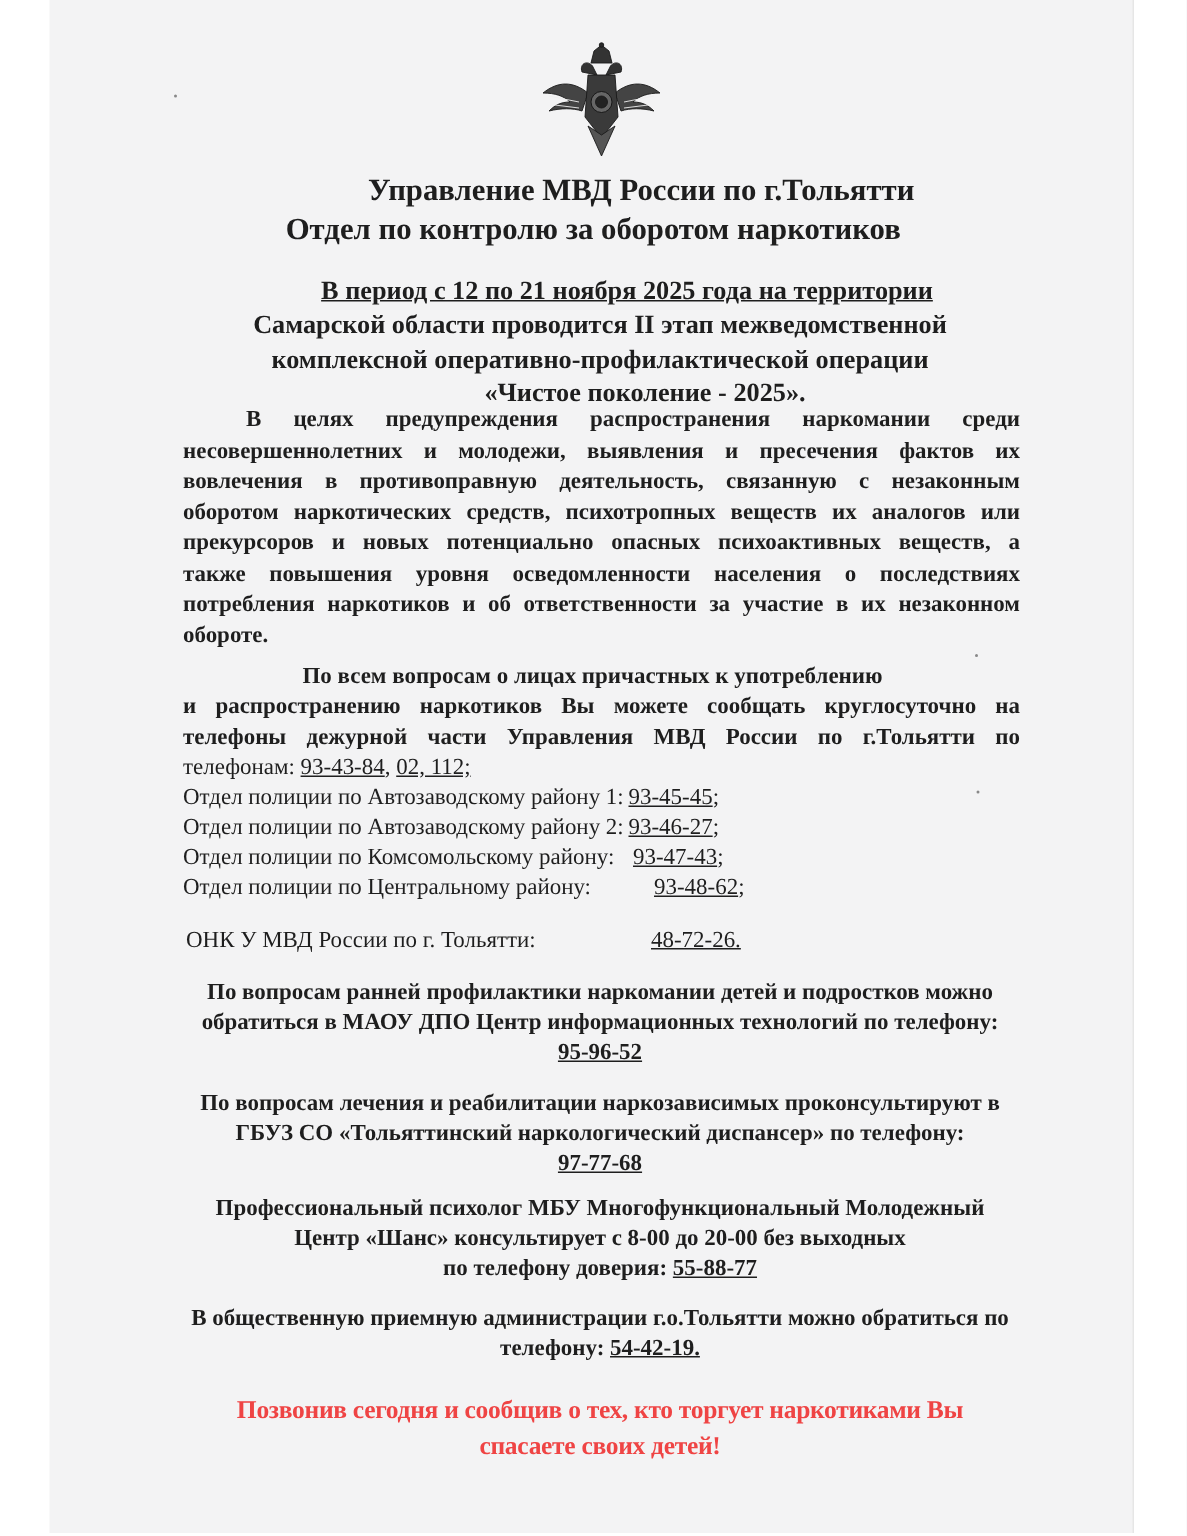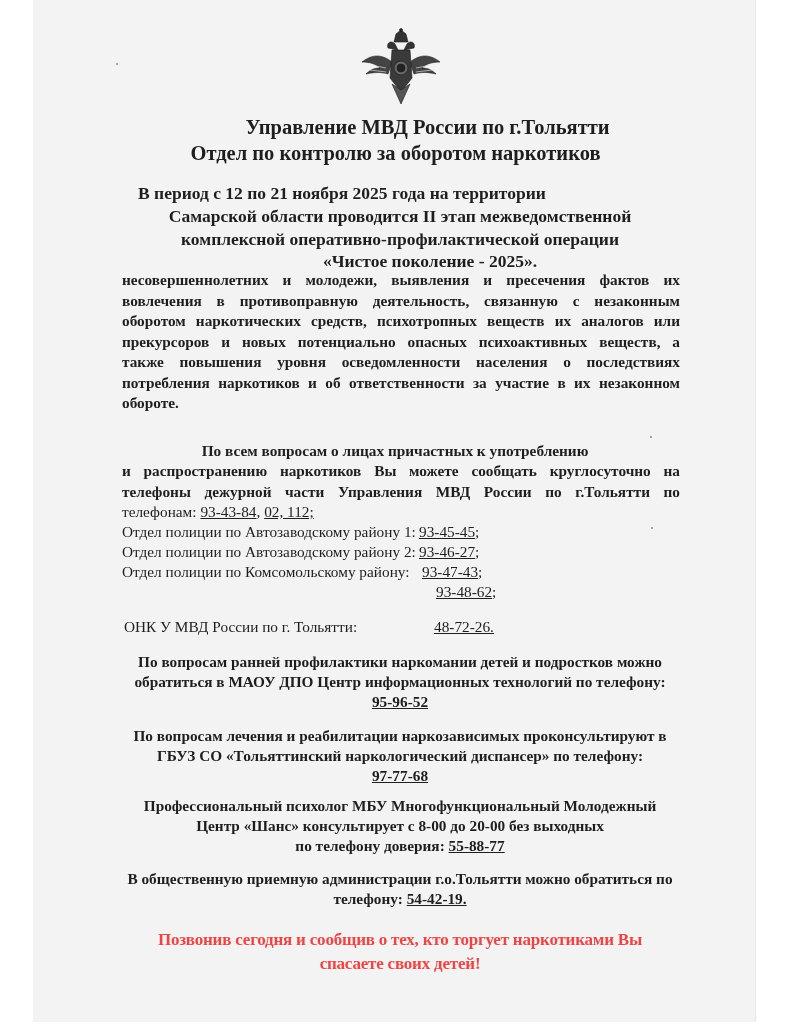--- a/index.html
+++ b/index.html
@@ -66,26 +66,27 @@
     <circle cx="39" cy="40" r="7" fill="#666" stroke="#111"></circle>
     <circle cx="39" cy="40" r="4" fill="#222"></circle>
 
     <path d="M30 56 L39 76 L48 56 L39 62 Z" fill="#555"></path>
   </g>
 </svg>
 
 <div class="title" style="top:114px;margin-left:32px;">Управление МВД России по г.Тольятти</div>
 <div class="title" style="top:140px;">Отдел по контролю за оборотом наркотиков</div>
 
-<div class="lead" style="top:182px; left:138px; width:560px; text-align:left;">В период с 12 по 21 ноября  2025 года  на территории</div>
+<div class="lead" style="top:182px; left:138px; width:560px; text-align:center;text-decoration:underline;">В период с 12 по 21 ноября  2025 года  на территории</div>
 <div class="lead" style="top:205px;">Самарской области проводится II этап межведомственной</div>
 <div class="lead" style="top:228px;">комплексной оперативно-профилактической операции</div>
 <div class="lead" style="top:250px; left:130px;">«Чистое поколение  - 2025».</div>
 
 <div class="para" style="top:270px;">
+  <span class="line indent">В  целях  предупреждения  распространения  наркомании  среди</span>
   <span class="line">несовершеннолетних  и  молодежи,  выявления  и  пресечения  фактов  их</span>
   <span class="line">вовлечения  в  противоправную  деятельность,  связанную  с  незаконным</span>
   <span class="line">оборотом наркотических средств, психотропных веществ их аналогов или</span>
   <span class="line">прекурсоров  и  новых  потенциально  опасных  психоактивных  веществ,  а</span>
   <span class="line">также  повышения  уровня  осведомленности   населения  о  последствиях</span>
   <span class="line">потребления наркотиков и об ответственности за участие в их незаконном</span>
   <span class="line last">обороте.</span>
 </div>
 
 <div class="center" style="top:441px; left:150px; width:490px;">По всем вопросам о лицах причастных к употреблению</div>
@@ -105,20 +106,21 @@
 </div>
 <div class="row" style="top:542px;">
   <span>Отдел полиции по Автозаводскому району 2:</span>
   <span class="num" style="left:297px;"><span class="u">93-46-27</span><span>;</span></span>
 </div>
 <div class="row" style="top:562px;">
   <span>Отдел полиции по Комсомольскому району:</span>
   <span class="num" style="left:300px;"><span class="u">93-47-43</span><span>;</span></span>
 </div>
 <div class="row" style="top:582px;">
+  <span>Отдел полиции по Центральному району:</span>
   <span class="num" style="left:314px;"><span class="u">93-48-62</span><span>;</span></span>
 </div>
 
 <div class="row" style="top:617px; left:124px;">
   <span>ОНК У МВД России по г. Тольятти:</span>
   <span class="num u" style="left:310px;">48-72-26.</span>
 </div>
 
 <div class="center" style="top:652px;">По вопросам ранней профилактики наркомании детей и подростков можно</div>
 <div class="center" style="top:672px;">обратиться в МАОУ ДПО Центр информационных технологий по телефону:</div>

